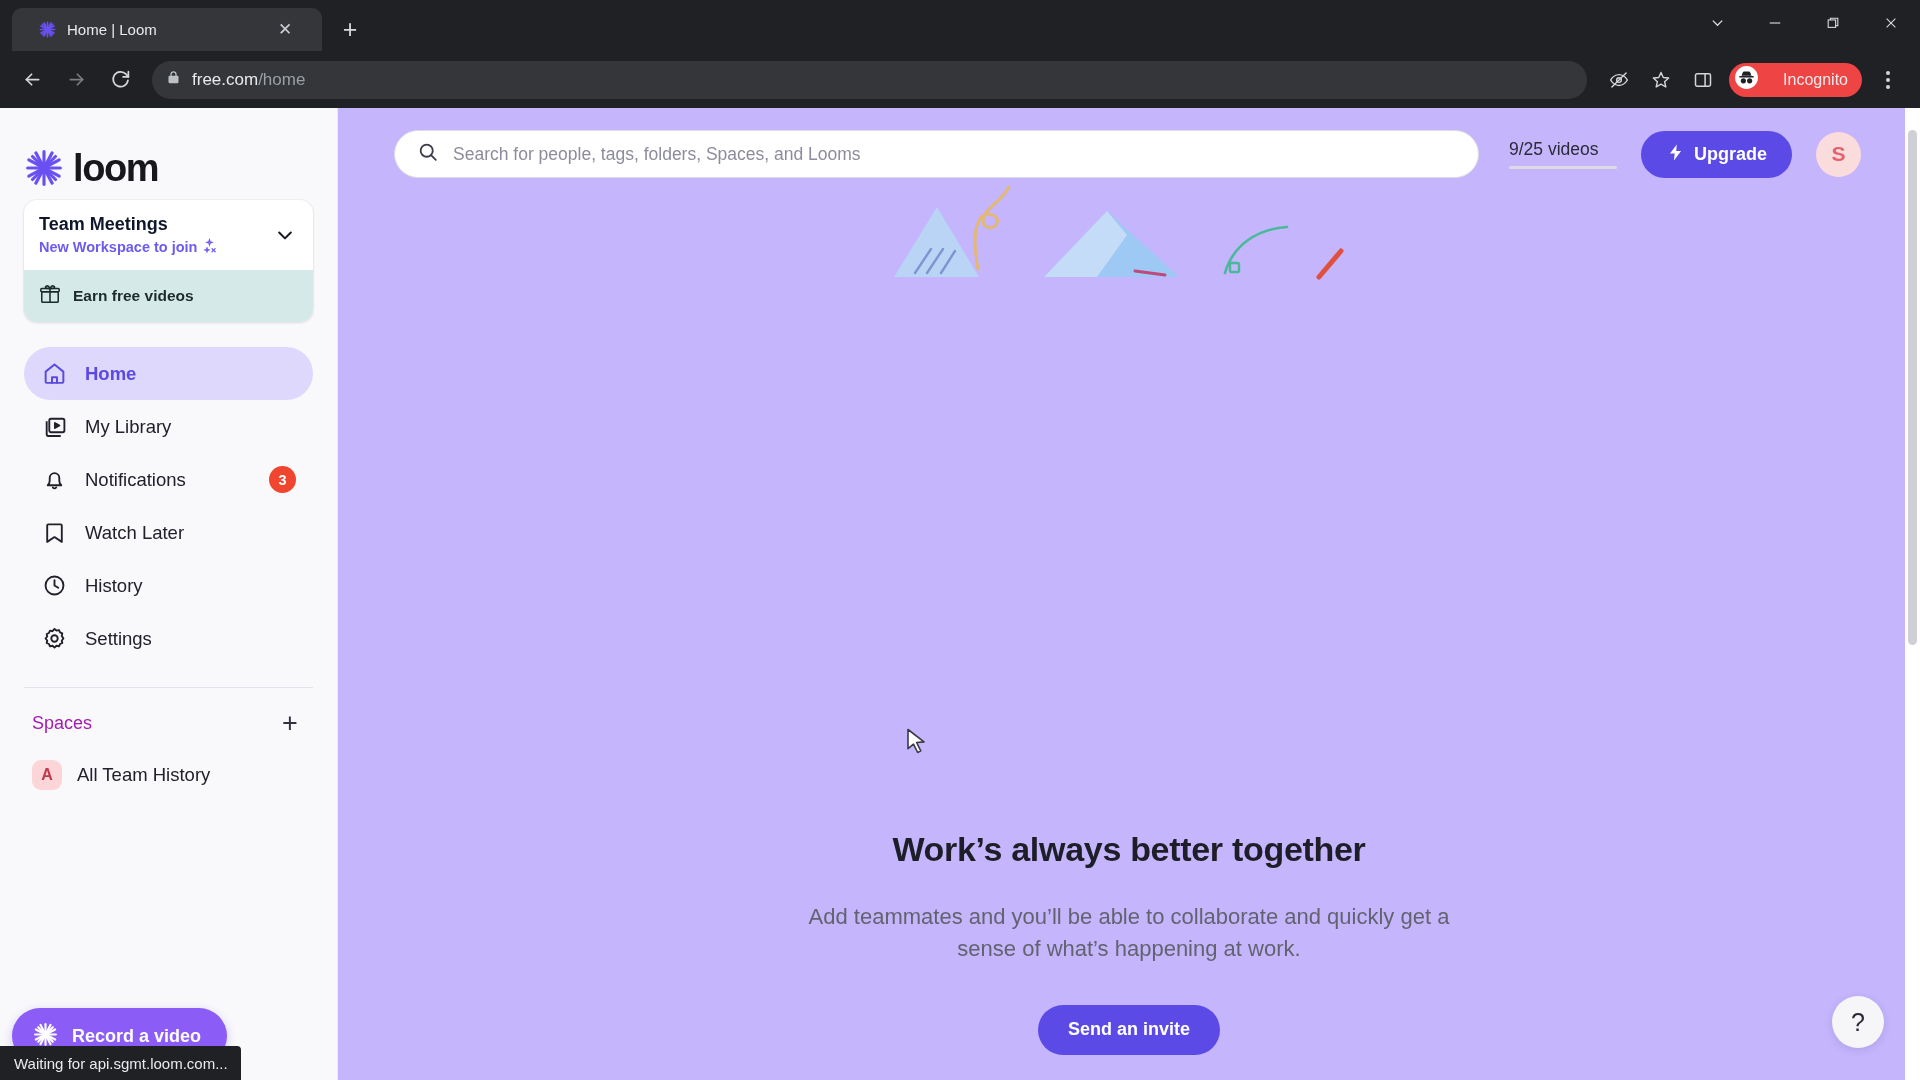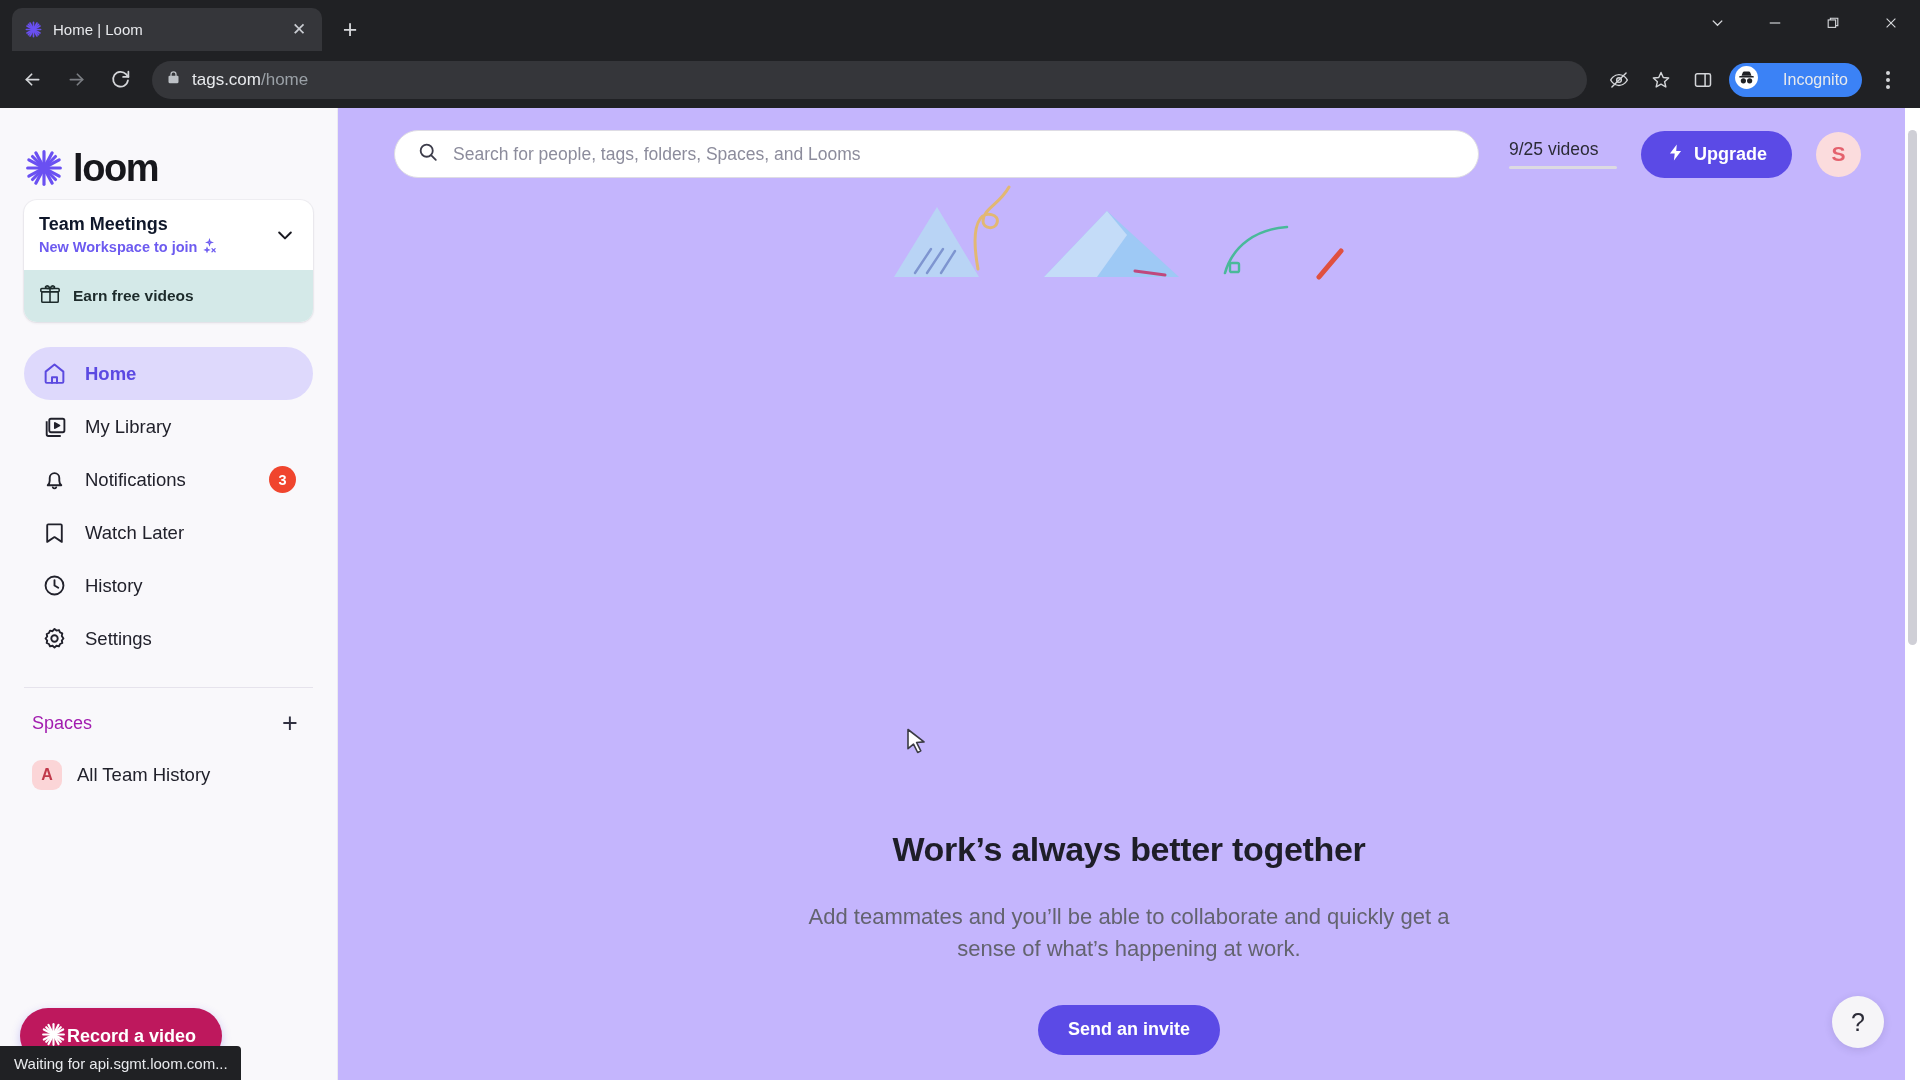--- a/index.html
+++ b/index.html
@@ -18,21 +18,21 @@
     display: flex;
     align-items: flex-end;
     padding-left: 12px;
     position: relative;
   }
   .tab {
     width: 310px; height: 43px;
     background: #35363a;
     border-radius: 10px 10px 0 0;
     display: flex; align-items: center;
-    padding: 0 12px;
+    padding: 0 26px;
     gap: 10px;
     position: relative;
   }
   .tab-favicon {
     width: 19px; height: 19px;
     flex: 0 0 19px;
     display: flex; align-items: center; justify-content: center;
   }
   .tab-title {
     color: #e8eaed;
@@ -92,21 +92,21 @@
   .omnibox-url .path { color: #9aa0a6; }
   .tool-icons { display: flex; align-items: center; gap: 2px; }
   .tool-btn {
     width: 40px; height: 40px;
     display: flex; align-items: center; justify-content: center;
     color: #d4d6d9;
     border-radius: 50%;
   }
   .incognito-pill {
     height: 34px;
-    background: #3b82f6;
+    background: #ef4444;
     border-radius: 17px;
     display: flex; align-items: center;
     gap: 24px;
     padding: 0 14px 0 5px;
     margin-left: 4px;
   }
   .incognito-label { color: #e8eaed; font-size: 16px; }
   .kebab {
     width: 40px; height: 40px;
     display: flex; flex-direction: column; align-items: center; justify-content: center;
@@ -225,25 +225,26 @@
     border-radius: 9px;
     background: #fbd5d7;
     color: #c0394a;
     font-size: 16px; font-weight: bold;
     display: flex; align-items: center; justify-content: center;
   }
   .space-label { font-size: 18.5px; color: #21212b; font-weight: 500; }
 
   .record-btn {
     position: absolute;
-    left: 20px; bottom: 16px;
+    left: 12px; bottom: 16px;
     height: 56px;
-    background: #be185d;
+    background: #8b5cf6;
     border-radius: 28px;
     display: flex; align-items: center;
+    gap: 13px;
     padding: 0 26px 0 20px;
     box-shadow: 0 3px 10px rgba(94,74,227,0.28);
   }
   .record-label { color: #ffffff; font-size: 18px; font-weight: bold; white-space: nowrap; }
 
   
   .main {
     flex: 1;
     position: relative;
     background: #c4b5fd;
@@ -465,21 +466,21 @@
           <path d="M20.5 13a8.5 8.5 0 1 1-2.2-7.1L21 9"></path>
         </svg>
     </div>
 
     <div class="omnibox">
       <span>
         <svg width="15" height="15" viewBox="0 0 24 24" fill="#bdc1c6">
             <path d="M17 9V7a5 5 0 0 0-10 0v2H5.8A1.8 1.8 0 0 0 4 10.8v8.4A1.8 1.8 0 0 0 5.8 21h12.4a1.8 1.8 0 0 0 1.8-1.8v-8.4A1.8 1.8 0 0 0 18.2 9H17zm-2 0H9V7a3 3 0 0 1 6 0v2z"></path>
           </svg>
       </span>
-      <span class="omnibox-url"><span>tags.com</span><span class="path">/home</span></span>
+      <span class="omnibox-url"><span>free.com</span><span class="path">/home</span></span>
     </div>
 
     <div class="tool-icons">
       <div class="tool-btn">
         <svg width="20" height="20" viewBox="0 0 24 24" fill="none" stroke="currentColor" stroke-width="1.7" stroke-linecap="round">
           <path d="M2 12s3.6-6.5 10-6.5S22 12 22 12s-3.6 6.5-10 6.5S2 12 2 12z"></path>
           <circle cx="12" cy="12" r="2.8"></circle>
           <line x1="3.5" y1="20.5" x2="20.5" y2="3.5"></line>
         </svg>
       </div>

